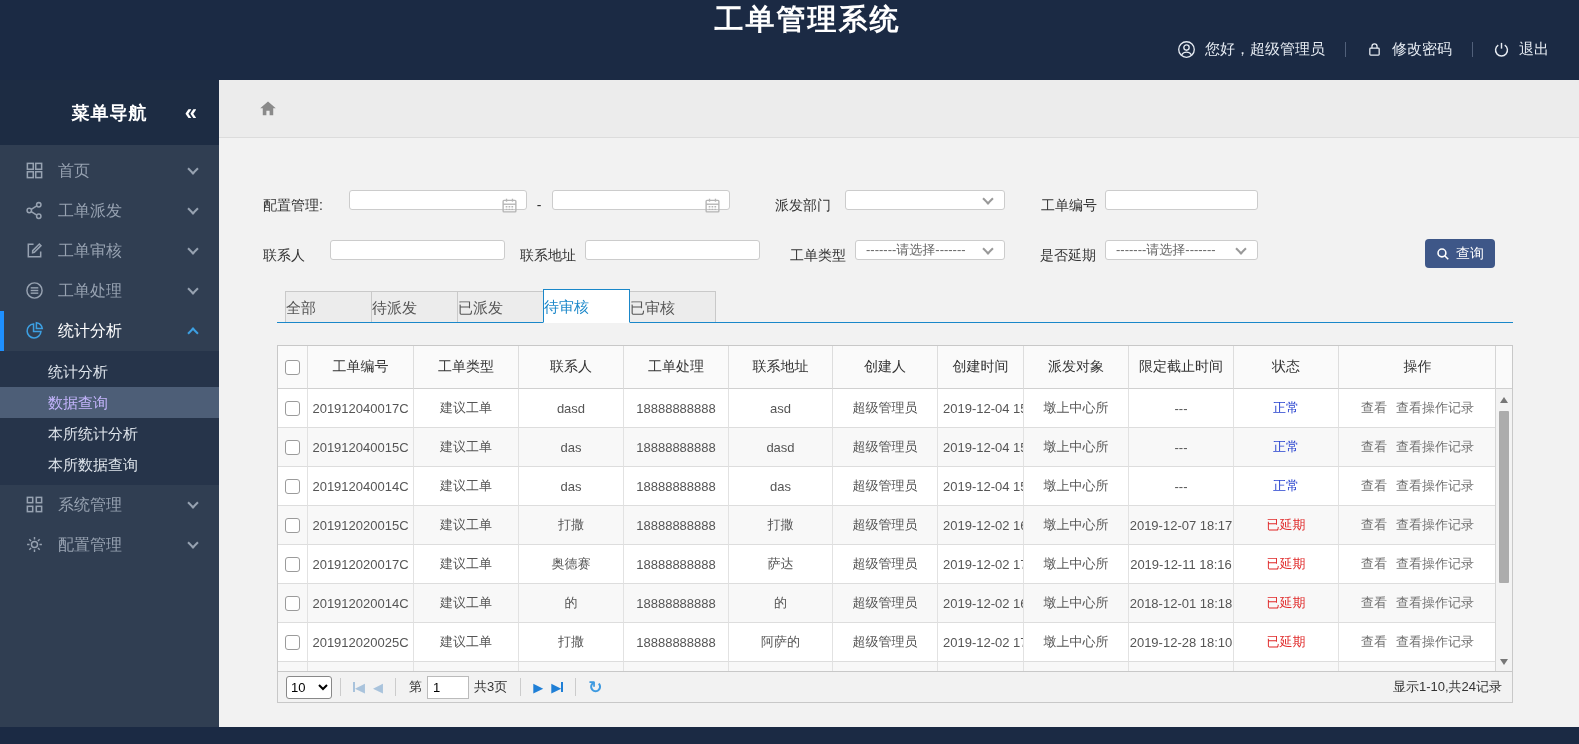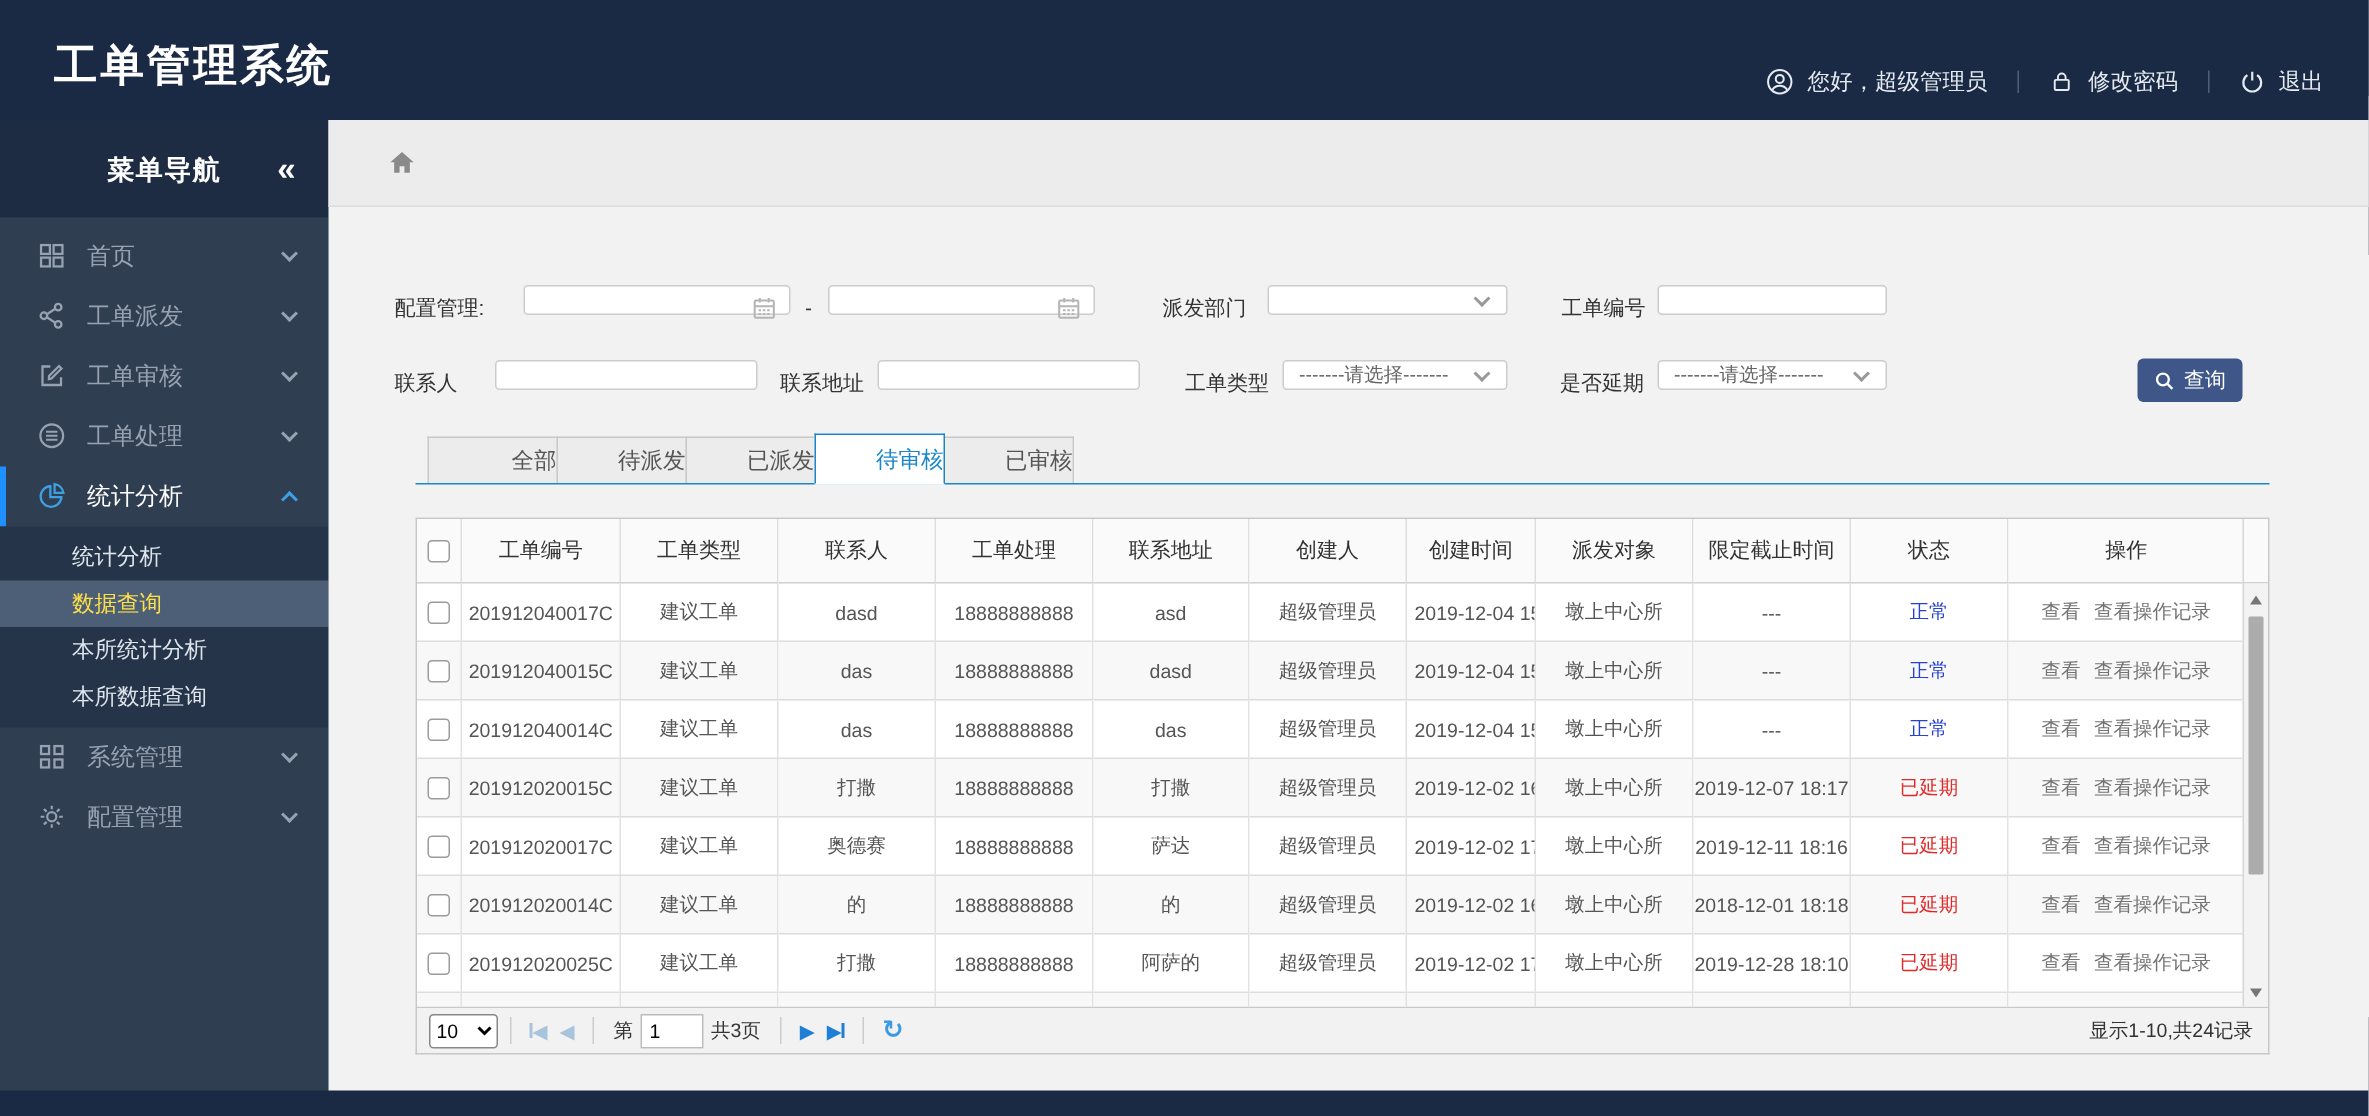--- a/index.html
+++ b/index.html
@@ -1,60 +1,60 @@
 <!DOCTYPE html>
 <html><head>
 <meta charset="utf-8">
 <style>
   * { margin:0; padding:0; box-sizing:border-box; }
   html,body { width:1579px; height:744px; overflow:hidden; }
   body { background:#1b2a44; font-family:"Liberation Sans","DejaVu Sans",sans-serif; }
   svg { display:block; }
 
   
-  .top-header { position:absolute; left:0; top:0; width:1579px; height:64px; background:#1b2a44; display:flex; align-items:flex-end; }
+  .top-header { position:absolute; left:0; top:0; width:1579px; height:64px; background:#1b2a44; display:flex; align-items:center;flex-direction:column; }
   .app-title { color:#fff; font-size:29px; font-weight:bold; letter-spacing:2px; margin-left:36px; }
   .header-right { margin-left:auto; margin-right:30px; display:flex; align-items:center; color:#e6ebf2; font-size:15px; }
   .hdr-item { display:flex; align-items:center; gap:9px; cursor:pointer; }
   .hdr-divider { width:1px; height:15px; background:#51607a; margin:0 20px; }
 
   
   .sidebar { position:absolute; left:0; top:80px; width:219px; height:647px; background:#303e52; }
   .sidebar-head { height:65px; background:#1d2c43; display:flex; align-items:center; justify-content:center; position:relative; }
   .sidebar-title { color:#fff; font-size:18px; font-weight:bold; letter-spacing:1px; }
   .collapse-btn { position:absolute; right:22px; color:#fff; font-size:22px; font-weight:bold; cursor:pointer; line-height:1; }
   .menu { margin-top:6px; }
   .menu-item { display:flex; align-items:center; height:40px; padding:0 22px 0 25px; color:#97a2b1; font-size:16px; cursor:pointer; }
   .menu-item .mi-icon { width:20px; height:20px; margin-right:13px; flex:0 0 auto; }
   .menu-item.active { color:#fff; border-left:4px solid #1e90ff; padding-left:21px; }
   .menu-item.active .mi-icon, .menu-item.active .chev { color:#3da0e3; }
   .chev { width:8px; height:8px; border-right:2px solid currentColor; border-bottom:2px solid currentColor; transform:rotate(45deg); margin-left:auto; margin-top:-4px; }
   .chev.up { transform:rotate(-135deg); margin-top:4px; }
   .submenu { background:#26344a; padding:5px 0; }
   .submenu-item { height:31px; line-height:31px; padding-left:48px; color:#dfe5ec; font-size:15px; cursor:pointer; }
-  .submenu-item.selected { background:#4d5e77; color:#fde047; }
+  .submenu-item.selected { background:#4d5e77; color:#c4b5fd; }
 
   
   .main { position:absolute; left:219px; top:80px; width:1360px; height:647px; background:#f2f2f2; }
   .breadcrumb { height:58px; background:#ececec; border-bottom:1px solid #dcdcdc; display:flex; align-items:center; }
   .home-icon { margin-left:39px; cursor:pointer; }
 
   
   .filters { position:relative; height:152px; font-size:14px; color:#333; }
   .f-abs { position:absolute; height:30px; line-height:30px; white-space:nowrap; }
   .f-input, .f-select { background:#fff; border:1px solid #ccc; border-radius:3px; height:20px; position:absolute; }
   .f-select { display:flex; align-items:center; cursor:pointer; color:#666; font-size:13px; }
   .f-select .sel-text { padding-left:10px; }
   .f-select .chev { color:#999; margin-right:12px; margin-top:-2px; }
   .cal-icon { position:absolute; right:8px; top:6px; }
   .search-btn { position:absolute; left:1206px; top:101px; width:70px; height:29px; background:#3e5788; border:none; border-radius:4px; color:#fff; font-size:14px; display:flex; align-items:center; justify-content:center; gap:6px; cursor:pointer; }
 
   
   .tabs-bar { margin-left:58px; width:1236px; border-bottom:1px solid #1a87c9; display:flex; align-items:flex-end; height:33px; }
-  .tab { width:87px; height:31px; line-height:31px; text-align:right; font-size:15px; color:#555; background:#ececec; border:1px solid #c9c9c9; border-bottom:none; margin-right:-1px; cursor:pointer; }
+  .tab { width:87px; height:31px; line-height:31px; text-align:left; font-size:15px; color:#555; background:#ececec; border:1px solid #c9c9c9; border-bottom:none; margin-right:-1px; cursor:pointer; }
   .tab:first-child { margin-left:8px; }
   .tab.active { background:#fff; color:#1a87c9; border:1px solid #1a87c9; border-bottom:1px solid #fff; height:34px; line-height:33px; margin-bottom:-1px; position:relative; z-index:2; }
 
   
   .table-wrap { position:relative; margin:22px 0 0 58px; width:1236px; height:327px; background:#fff; border:1px solid #c8c8c8; overflow:hidden; }
   .tr { display:flex; }
   .th, .td { flex:0 0 auto; display:flex; align-items:center; justify-content:center; border-right:1px solid #e2e2e2; overflow:hidden; white-space:nowrap; }
   .tr.head .th { height:43px; background:#fafafa; color:#333; font-size:14px; border-bottom:1px solid #d0d0d0; border-right:1px solid #ddd; }
   .tr.body .td { height:39px; font-size:13px; color:#555; border-bottom:1px solid #ddd; }
   .tr.body.alt .td { background:#f8f8f8; }

